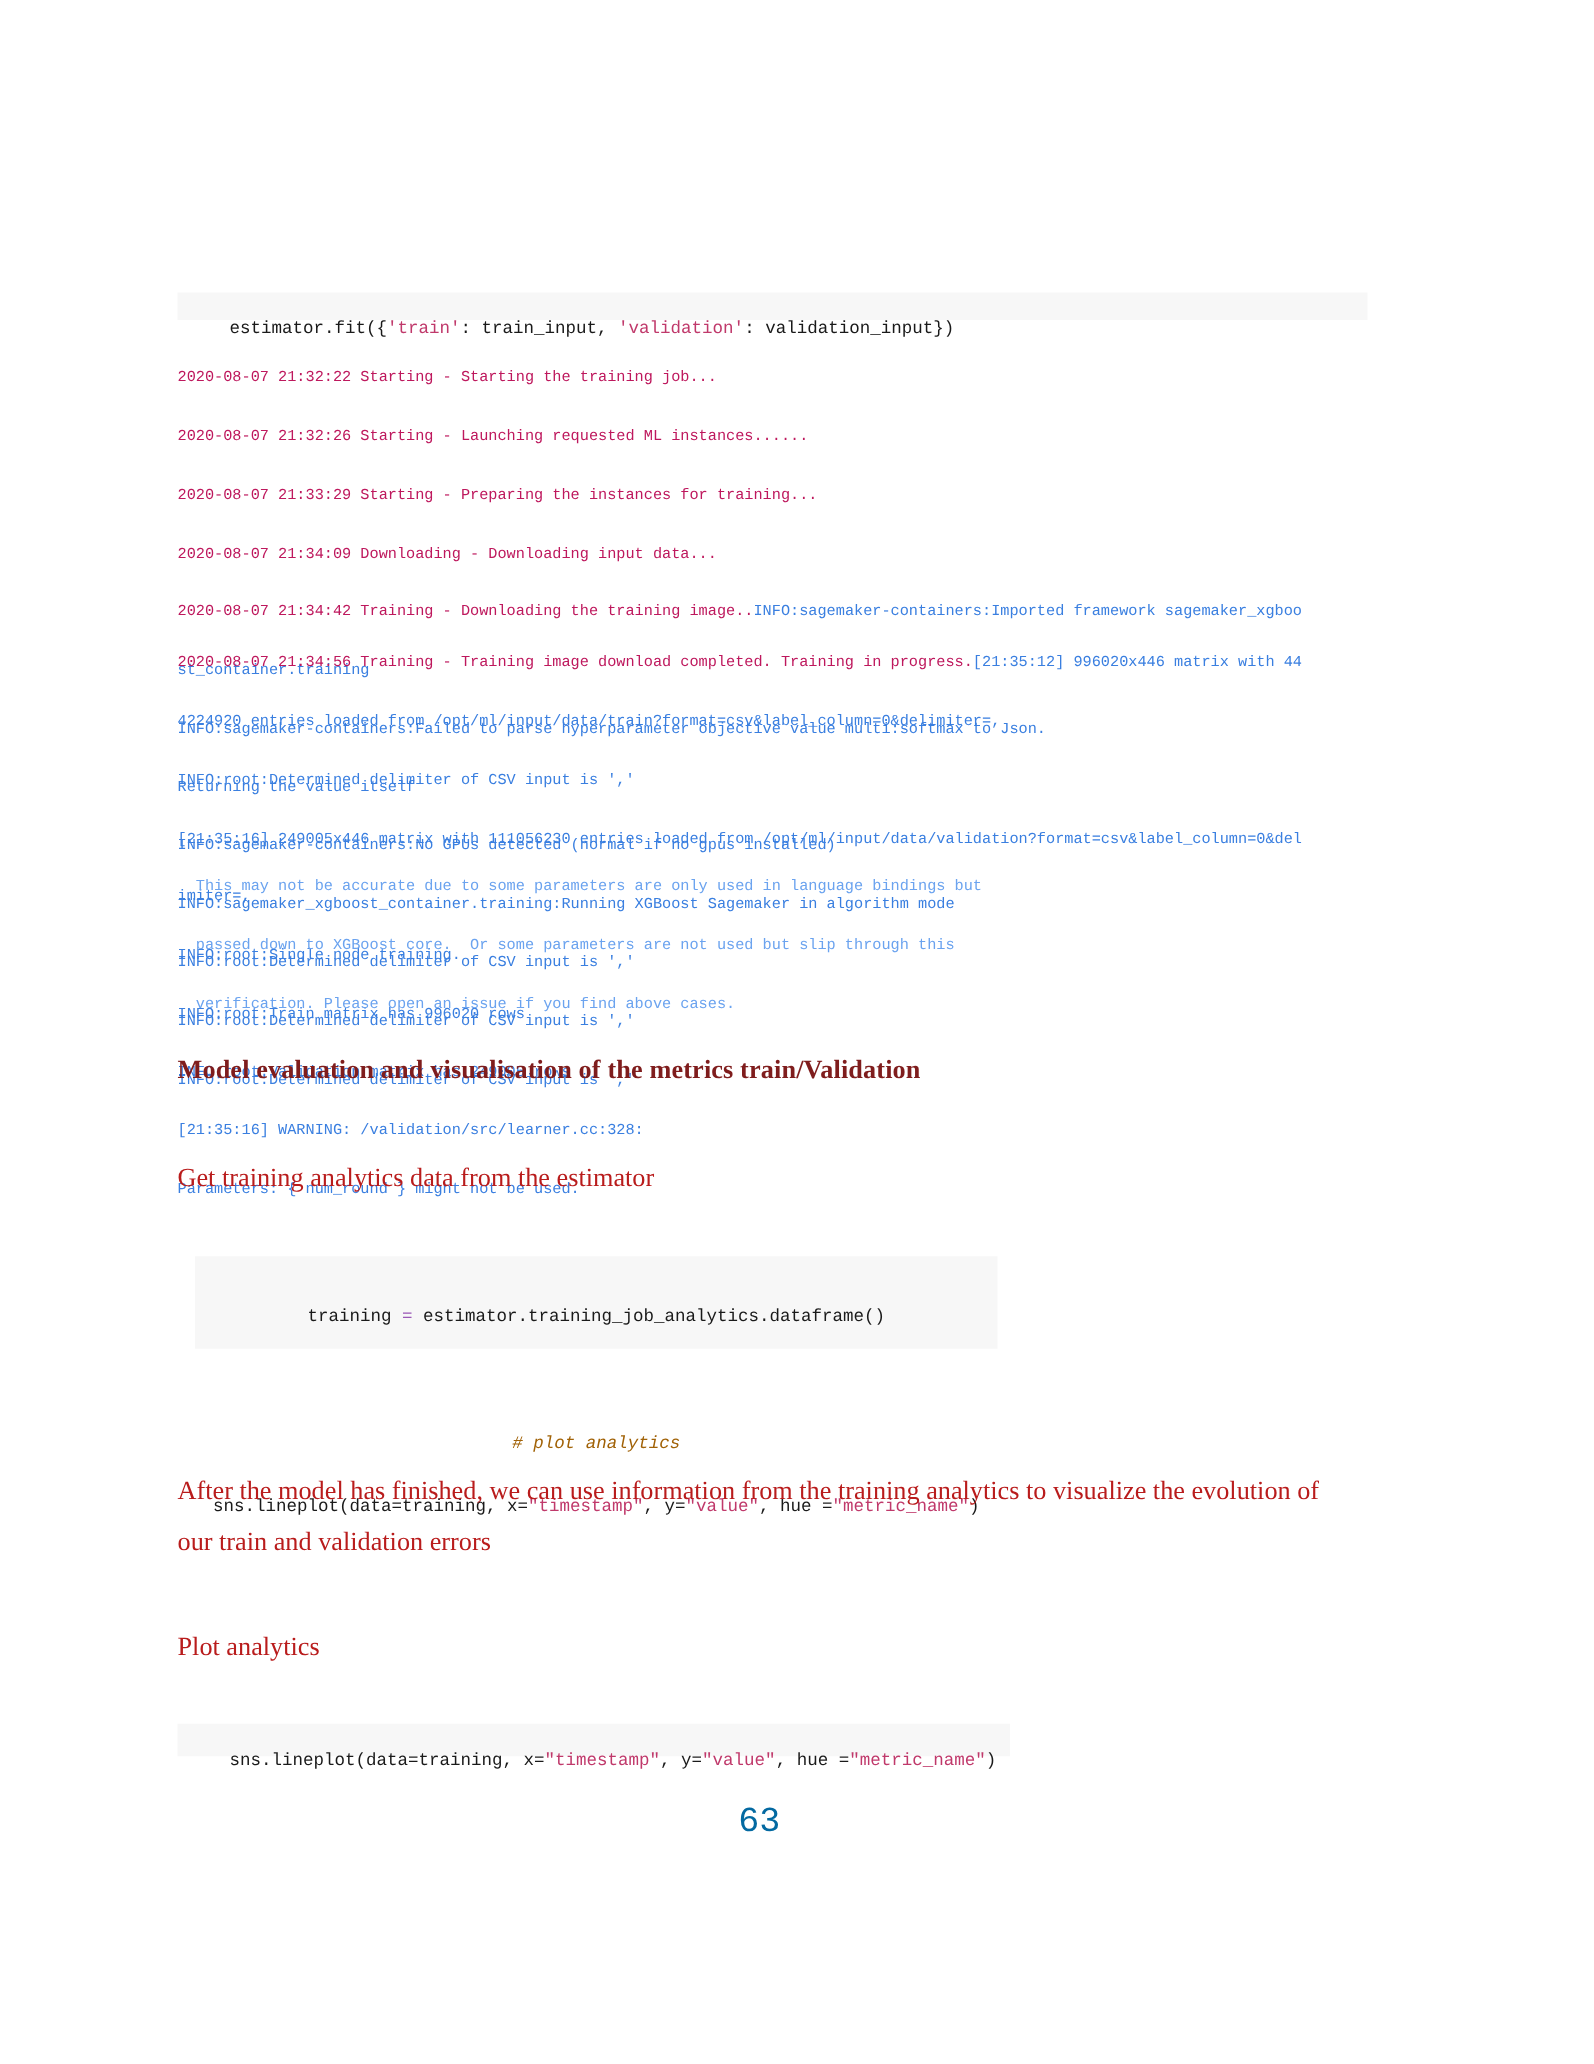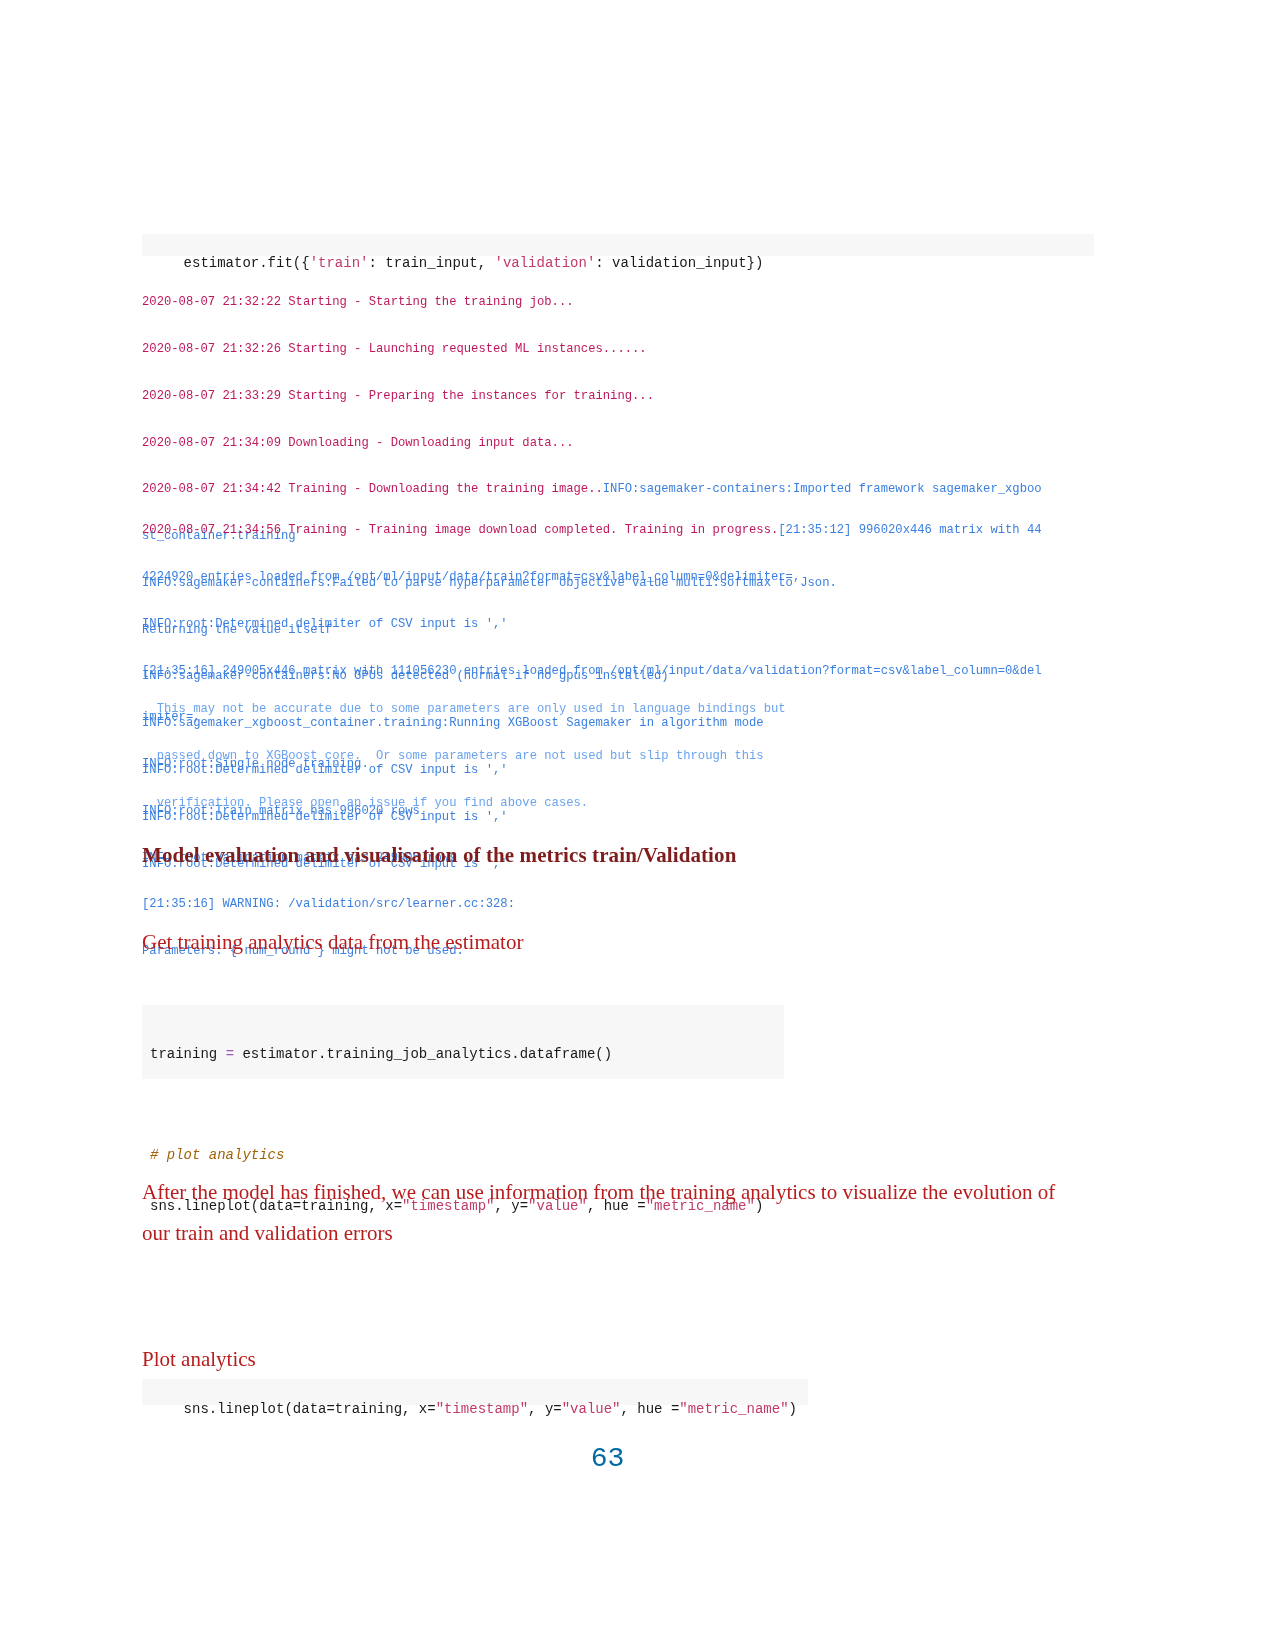--- a/index.html
+++ b/index.html
@@ -110,30 +110,30 @@
   <div class="log-out" style="left:142px; top:671px; width:950px;">
     <div class="log-line"><span class="clr-lite">  This may not be accurate due to some parameters are only used in language bindings but</span></div>
     <div class="log-line"><span class="clr-lite">  passed down to XGBoost core.  Or some parameters are not used but slip through this</span></div>
     <div class="log-line"><span class="clr-lite">  verification. Please open an issue if you find above cases.</span></div>
   </div>
 
   <div class="h-sub" style="left:142px; top:843px; width:950px;">Model evaluation and visualisation of the metrics train/Validation</div>
 
   <div class="p-body" style="left:142px; top:922px; width:950px;">Get training analytics data from the estimator</div>
 
-  <div class="cell-in" style="left:142px; top:1005px; width:642px; height:74px; line-height:17px; padding-top:7px;">
+  <div class="cell-in" style="left:156px; top:1005px; width:642px; height:74px; line-height:17px; padding-top:7px;text-align:center;">
     <div><span>training </span><span class="clr-op">=</span><span> estimator.training_job_analytics.dataframe()</span></div>
     <div class="gap"></div>
     <div class="clr-cmt"># plot analytics</div>
     <div><span>sns.lineplot(data=training, x=</span><span class="clr-str">"timestamp"</span><span>, y=</span><span class="clr-str">"value"</span><span>, hue =</span><span class="clr-str">"metric_name"</span><span>)</span></div>
   </div>
 
   <div class="p-body" style="left:142px; top:1172px; width:940px;">After the model has finished, we can use information from the training analytics to visualize the evolution of our train and validation errors</div>
 
-  <div class="p-body" style="left:142px; top:1297px; width:950px;margin-top:42px;">Plot analytics</div>
+  <div class="p-body" style="left:142px; top:1297px; width:950px;">Plot analytics</div>
 
   <div class="cell-in" style="left:142px; top:1379px; width:666px; height:26px; padding-top:6px;">
     <span>sns.lineplot(data=training, x=</span><span class="clr-str">"timestamp"</span><span>, y=</span><span class="clr-str">"value"</span><span>, hue =</span><span class="clr-str">"metric_name"</span><span>)</span>
   </div>
 
   <div class="page-num" style="left:0px; top:1443px; width:1215px;">63</div>
 
 </div>
 
 </body></html>

